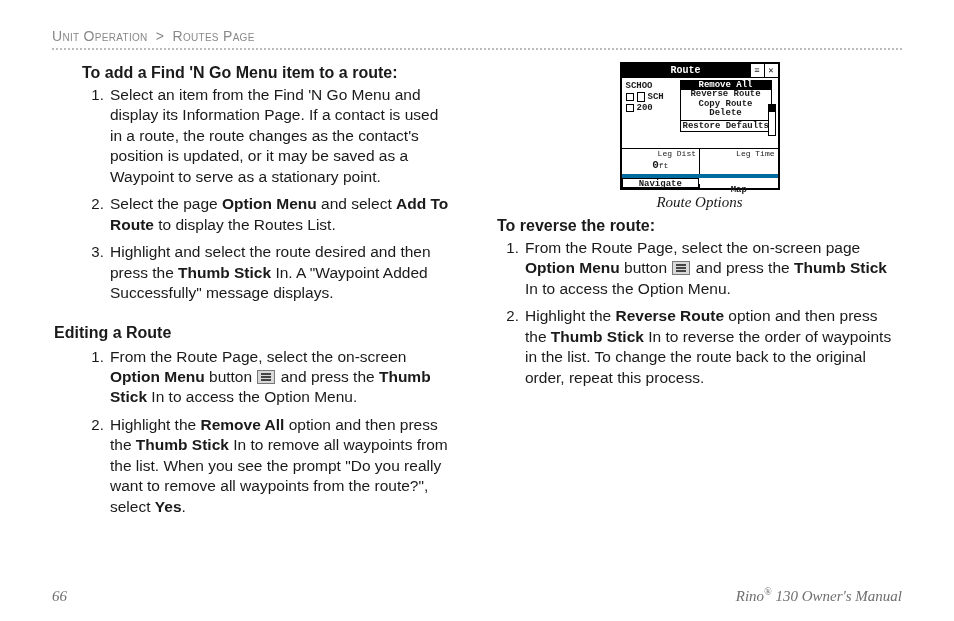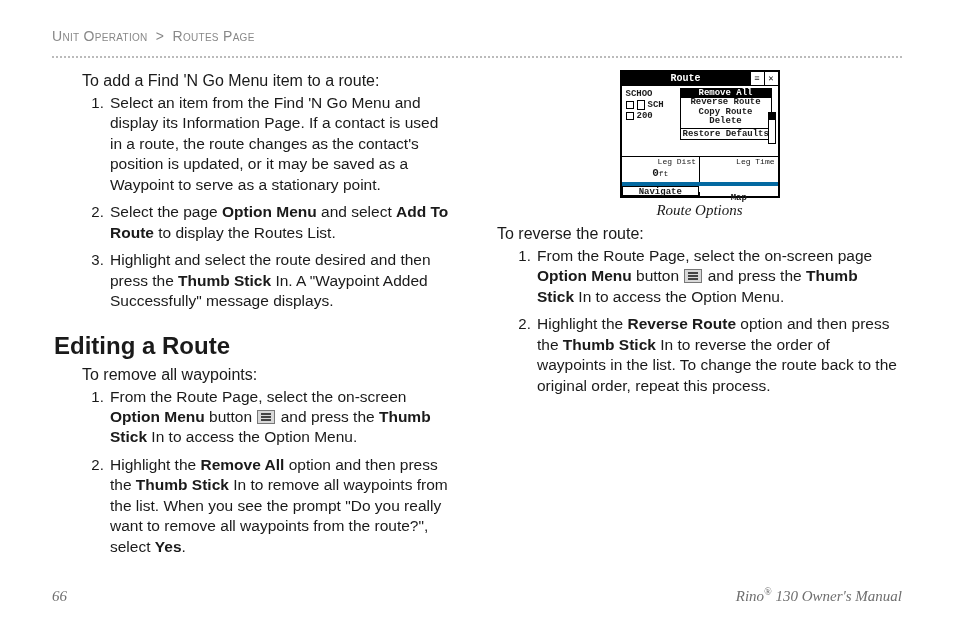--- a/index.html
+++ b/index.html
@@ -9,52 +9,52 @@
     font-size: 15.5px;
     color: #1a1a1a;
     padding: 28px 52px 18px 52px;
     position: relative;
   }
   .breadcrumb {
     font-variant: small-caps;
     color: #888;
     font-size: 14px;
     letter-spacing: 0.3px;
-    margin-bottom: 12px;
+    margin-bottom: 4px;
   }
   .breadcrumb .sep { margin: 0 4px; }
   .dotrule {
     border: none;
     border-top: 2px dotted #bbb;
     margin: 0 0 8px 0;
   }
   .columns {
     display: flex;
     gap: 40px;
   }
   .col { flex: 1 1 0; min-width: 0; }
   .section-title {
-    font-weight: normal;
+    font-weight: bold;
     font-size: 16px;
     margin: 6px 0 2px 30px;
   }
   ol.steps {
     list-style: decimal;
     margin: 0 0 10px 56px;
     line-height: 1.32;
   }
   ol.steps li {
     padding: 1px 4px 6px 2px;
   }
   ol.steps li::marker {
     font-size: 15px;
   }
   .subhead {
     font-weight: bold;
-    font-size: 24px;
+    font-size: 16px;
     margin: 14px 0 4px 2px;
   }
   .bold { font-weight: bold; }
   .menu-icon {
     display: inline-block;
     width: 18px; height: 14px;
     background: #d9d9d9;
     border: 1px solid #777;
     vertical-align: -2px;
     position: relative;
@@ -225,21 +225,20 @@
       <li><span>Select an item from the Find 'N Go Menu and display its Information Page. If a contact is used in a route, the route changes as the contact's position is updated, or it may be saved as a Waypoint to serve as a stationary point.</span></li>
       <li>
         <span>Select the page </span><span class="bold">Option Menu</span><span> and select </span><span class="bold">Add To Route</span><span> to display the Routes List.</span>
       </li>
       <li>
         <span>Highlight and select the route desired and then press the </span><span class="bold">Thumb Stick</span><span> In. A "Waypoint Added Successfully" message displays.</span>
       </li>
     </ol>
 
     <div class="subhead">Editing a Route</div>
-    <div class="section-title">To remove all waypoints:</div>
     <ol class="steps">
       <li>
         <span>From the Route Page, select the on-screen </span><span class="bold">Option Menu</span><span> button </span><span class="menu-icon"></span><span> and press the </span><span class="bold">Thumb Stick</span><span> In to access the Option Menu.</span>
       </li>
       <li>
         <span>Highlight the </span><span class="bold">Remove All</span><span> option and then press the </span><span class="bold">Thumb Stick</span><span> In to remove all waypoints from the list. When you see the prompt "Do you really want to remove all waypoints from the route?", select </span><span class="bold">Yes</span><span>.</span>
       </li>
     </ol>
   </div>
 
@@ -286,21 +285,21 @@
         </div>
         <div class="ds-bottom">
           <div class="tab active">Navigate</div>
           <div class="tab">Map</div>
         </div>
       </div>
       <div class="caption">Route Options</div>
     </div>
 
     <div class="section-title" style="margin-left:0;">To reverse the route:</div>
-    <ol class="steps" style="margin-left:38px;">
+    <ol class="steps" style="margin-left:26px;">
       <li>
         <span>From the Route Page, select the on-screen page </span><span class="bold">Option Menu</span><span> button </span><span class="menu-icon"></span><span> and press the </span><span class="bold">Thumb Stick</span><span> In to access the Option Menu.</span>
       </li>
       <li>
         <span>Highlight the </span><span class="bold">Reverse Route</span><span> option and then press the </span><span class="bold">Thumb Stick</span><span> In to reverse the order of waypoints in the list. To change the route back to the original order, repeat this process.</span>
       </li>
     </ol>
   </div>
 </div>
 

